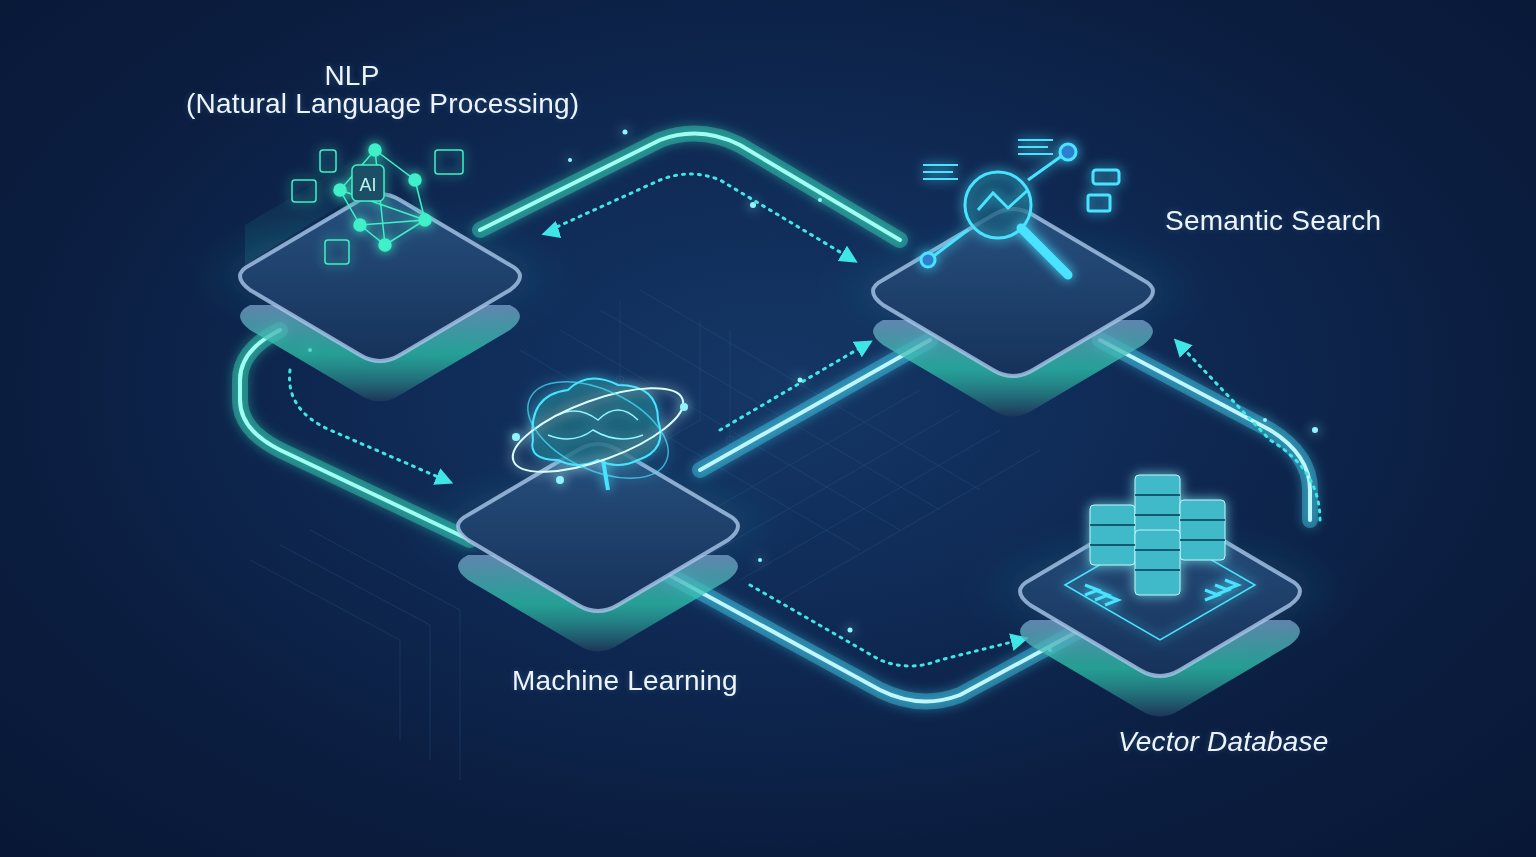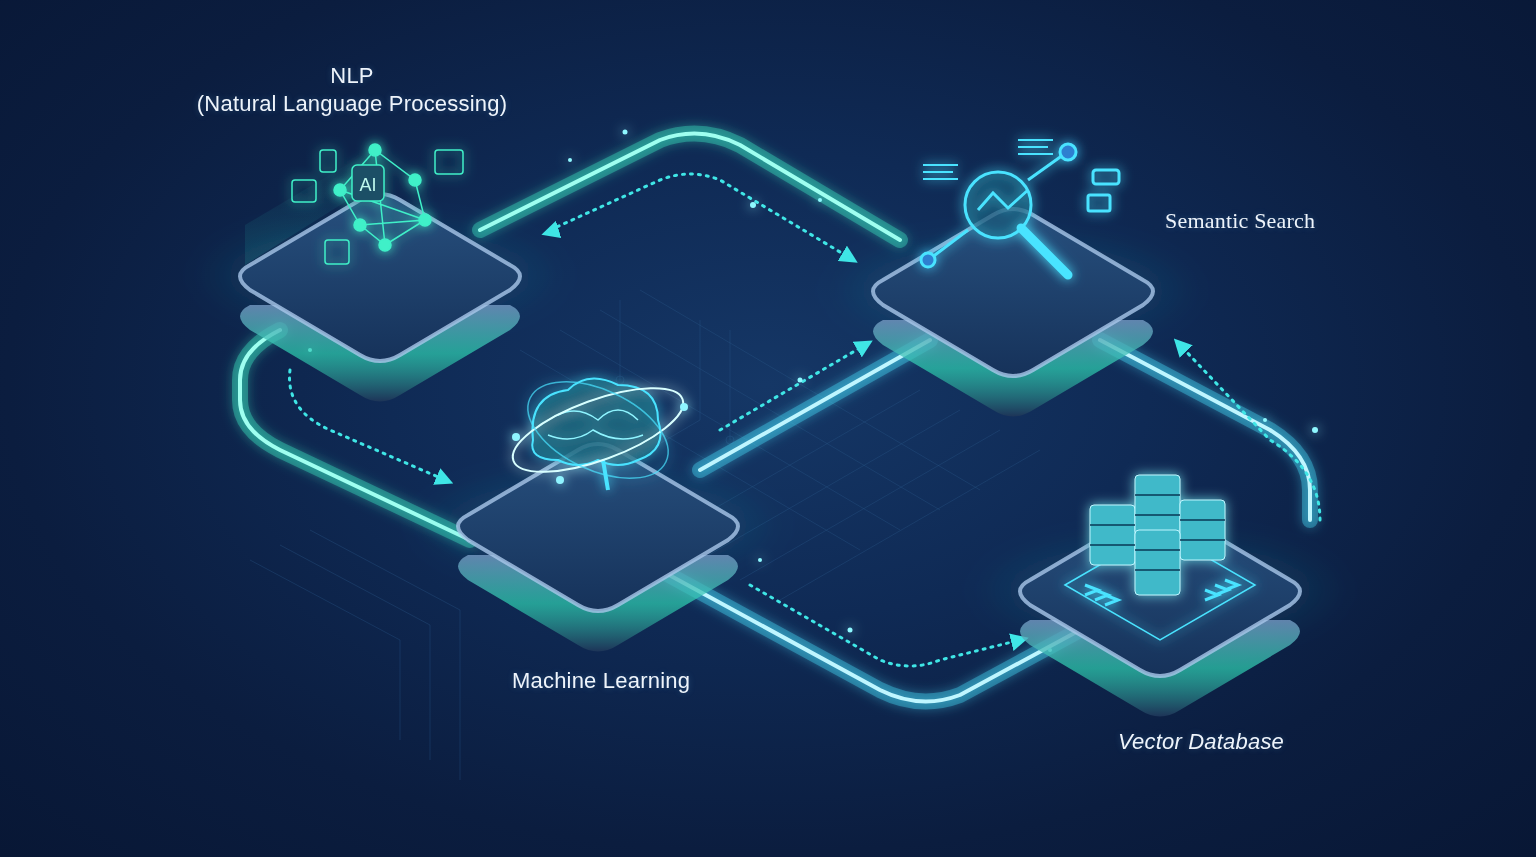--- a/index.html
+++ b/index.html
@@ -3,21 +3,21 @@
 <meta charset="utf-8">
 <style>
   html, body { margin:0; padding:0; }
   body {
     width:1536px; height:857px; overflow:hidden; position:relative;
     background: radial-gradient(ellipse at 50% 45%, #153766 0%, #0f2a55 35%, #0b1d3f 70%, #081735 100%);
     font-family: "Liberation Sans", "DejaVu Sans", sans-serif;
   }
   #scene { position:absolute; left:0; top:0; }
   .label {
-    position:absolute; color:#eef4fb; font-size:22px; letter-spacing:0.2px;
+    position:absolute; color:#eef4fb; font-size:28px; letter-spacing:0.2px;
     text-align:center; line-height:28px; white-space:nowrap;
     text-shadow: 0 0 6px rgba(120,200,255,0.25);
   }
 </style>
 </head>
 <body>
 
 <svg id="scene" width="1536" height="857" viewBox="0 0 1536 857" xmlns="http://www.w3.org/2000/svg">
   <defs>
     <filter id="glow" x="-50%" y="-50%" width="200%" height="200%">
@@ -178,15 +178,15 @@
       <path d="M-75 -5 L-62 0 L-75 5 M-65 0 L-52 5 L-65 10 M-55 5 L-42 10 L-55 15" stroke="#49e3ff" stroke-width="3" fill="none"></path>
       <path d="M45 10 L58 5 L45 0 M55 5 L68 0 L55 -5 M65 0 L78 -5 L65 -10" stroke="#49e3ff" stroke-width="3" fill="none"></path>
     </g>
   </g>
 </svg>
 
 <div class="label" style="left:186px; top:62px; width:332px;">
   <div>NLP</div>
   <div>(Natural Language Processing)</div>
 </div>
-<div class="label" style="left:1165px; top:207px;font-family:Liberation Serif, serif;">Semantic Search</div>
+<div class="label" style="left:1165px; top:207px;">Semantic Search</div>
 <div class="label" style="left:512px; top:667px;">Machine Learning</div>
 <div class="label" style="left:1118px; top:728px;font-style:italic;">Vector Database</div>
 
 </body></html>

